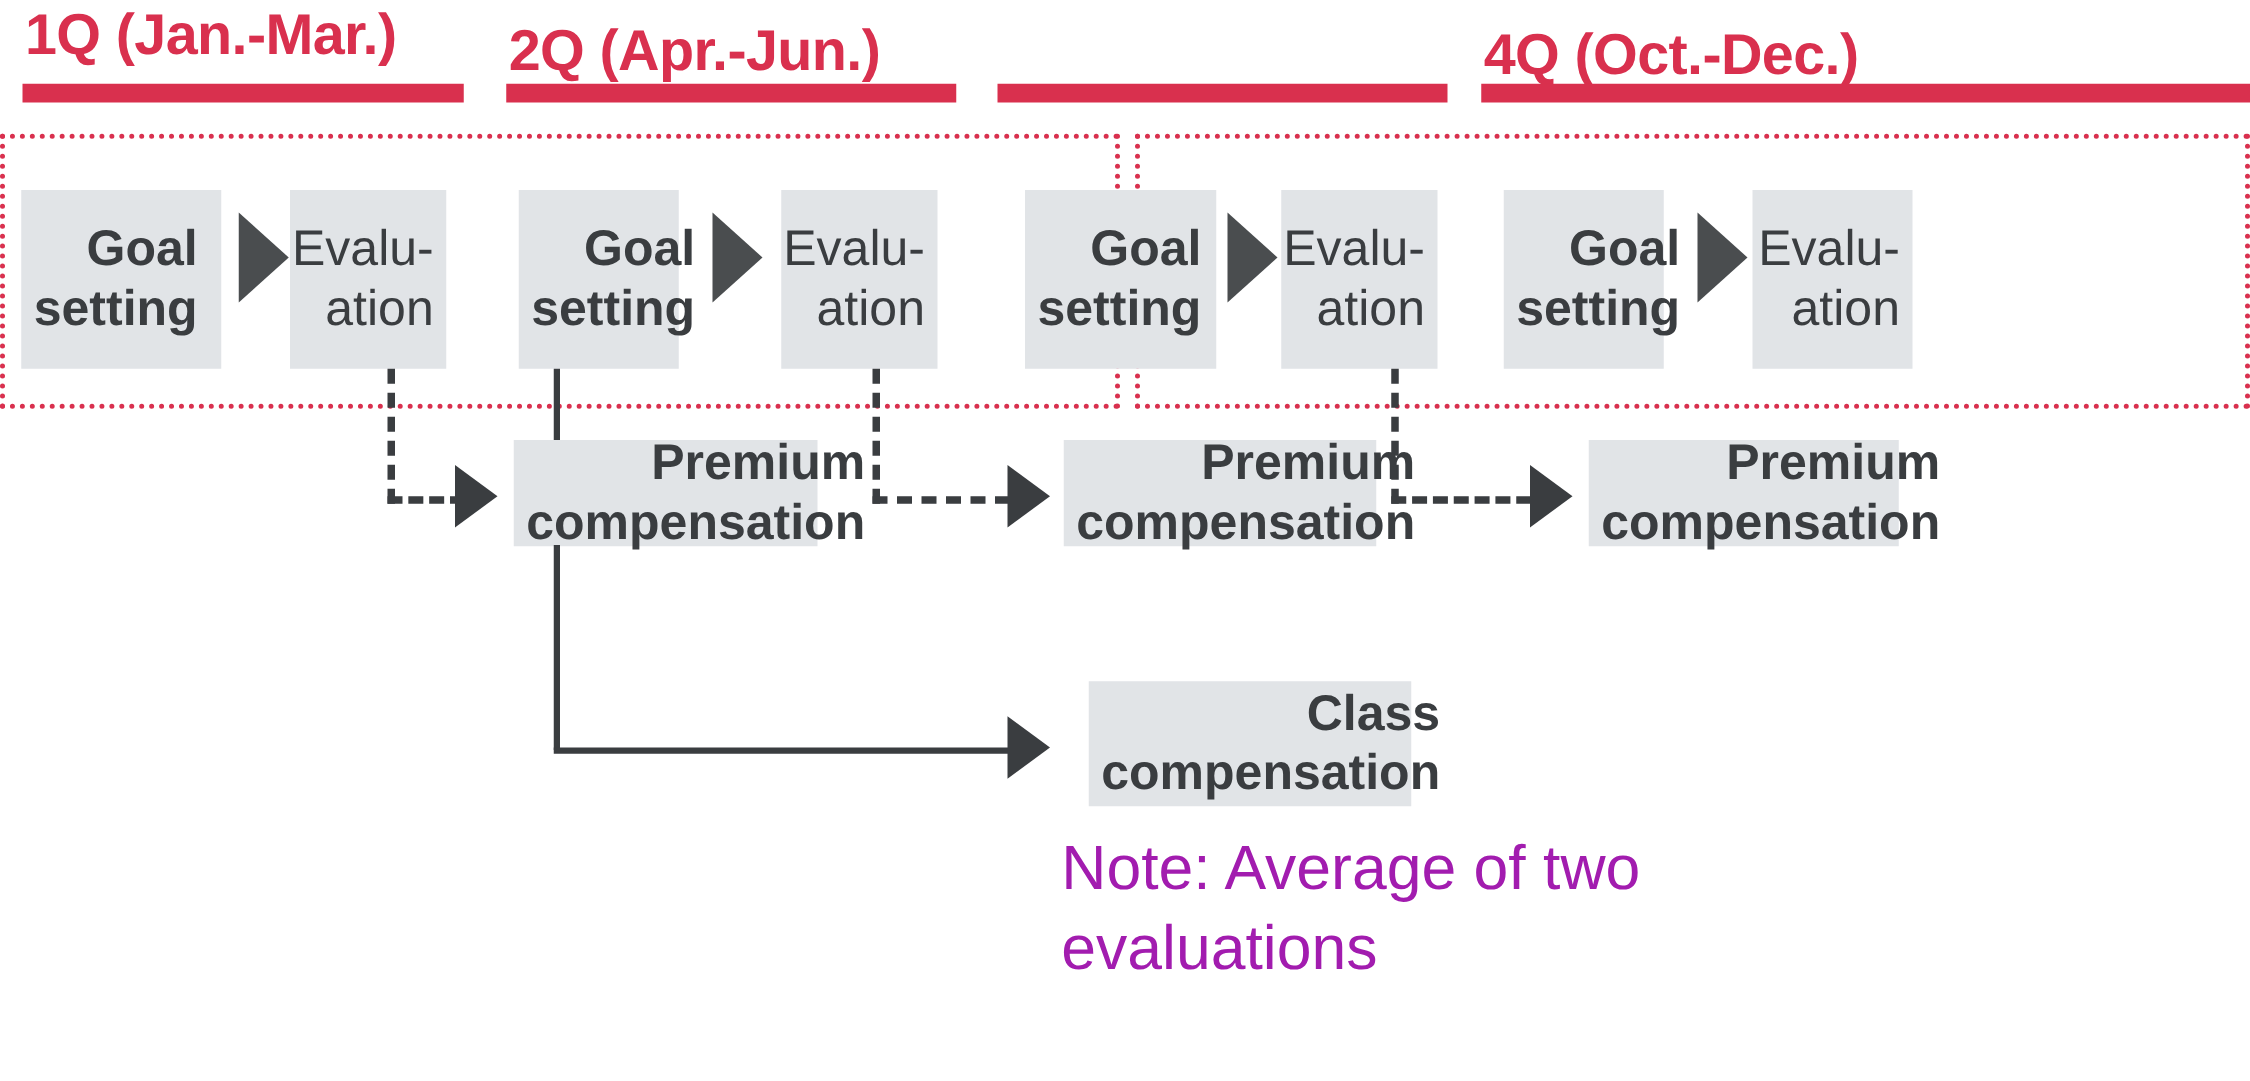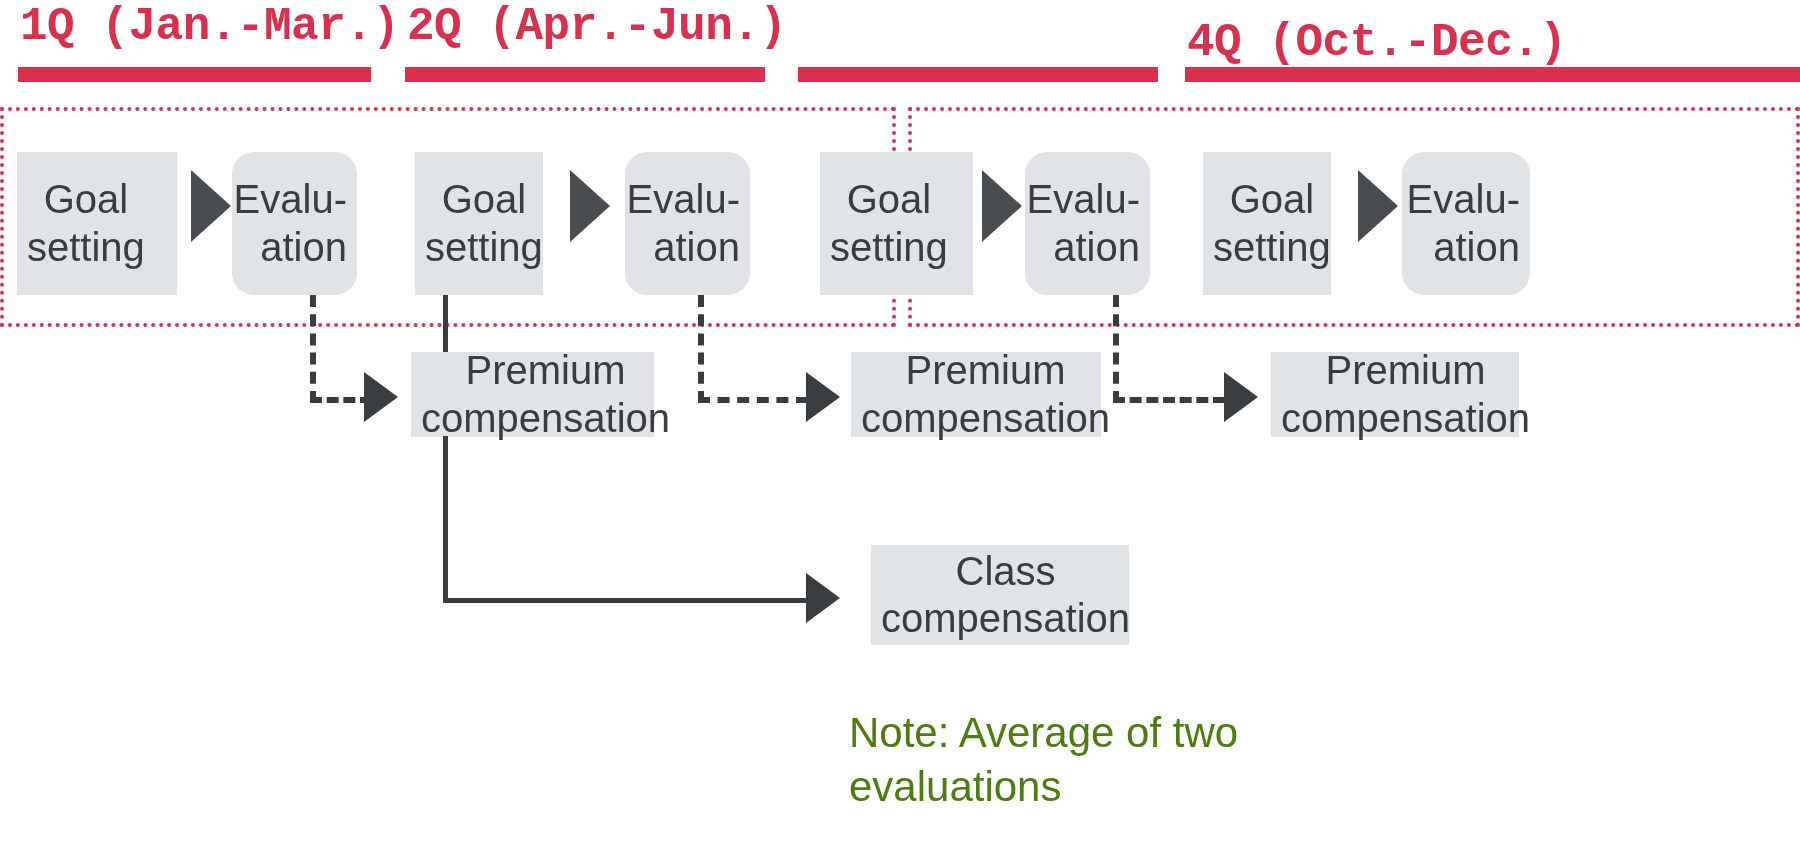--- a/index.html
+++ b/index.html
@@ -2,68 +2,68 @@
 <html><head>
 <meta charset="utf-8">
 <style>
   html,body{margin:0;padding:0;background:#ffffff;}
   body{width:1800px;height:865px;overflow:hidden;font-family:"Liberation Sans",sans-serif;}
   #stage{position:relative;width:1800px;height:865px;background:#fff;}
 
   .qhead{
     position:absolute;color:#d9304e;font-weight:bold;font-size:46px;
     letter-spacing:-0.5px;white-space:nowrap;line-height:1;
-    font-family:Liberation Mono, monospace;
+    font-family:Liberation Sans, sans-serif;
   }
   .qrule{position:absolute;background:#d9304e;height:15px;}
 
   .period-box{
     position:absolute;
     border:4px dotted #d9304e;
     box-sizing:border-box;
     background:transparent;
   }
 
   .gbox{
     position:absolute;background:#e1e4e7;box-sizing:border-box;
     color:#3a3d40;font-size:40px;line-height:1.18;
     font-family:"Liberation Sans",sans-serif;
     display:flex;flex-direction:column;justify-content:center;
     padding:6px 10px;white-space:pre-line;
   }
-  .gbox.left{align-items:flex-start;text-align:center;}
-  .gbox.right{align-items:flex-end;text-align:right;border-radius:22px;}
+  .gbox.left{align-items:flex-start;text-align:right;font-weight:bold;}
+  .gbox.right{align-items:flex-end;text-align:right;}
 
   .tri{position:absolute;width:0;height:0;border-style:solid;
        border-width:36px 0 36px 40px;
        border-color:transparent transparent transparent #4a4d4f;}
 
   .arrowhead{position:absolute;width:0;height:0;border-style:solid;
        border-width:25px 0 25px 34px;
        border-color:transparent transparent transparent #3a3d40;}
 
   .vdash{position:absolute;width:0;border-left:6px dashed #3a3d40;}
   .hdash{position:absolute;height:0;border-top:6px dashed #3a3d40;}
   .vsolid{position:absolute;width:0;border-left:5px solid #3a3d40;}
   .hsolid{position:absolute;height:0;border-top:5px solid #3a3d40;}
 
   .note{
-    position:absolute;color:#4d7c0f;font-size:42px;line-height:1.28;
-    font-family:"Liberation Sans",sans-serif;white-space:pre-line;margin-top:44px;
+    position:absolute;color:#a21caf;font-size:50px;line-height:1.28;
+    font-family:"Liberation Sans",sans-serif;white-space:pre-line;
   }
 </style>
 </head>
 <body>
 
 <div id="stage">
 
   <div class="qhead" style="left:20px;top:4px;">1Q (Jan.-Mar.)</div>
   <div class="qrule" style="left:18px;top:67px;width:353px;"></div>
 
-  <div class="qhead" style="left:407px;top:4px;">2Q (Apr.-Jun.)</div>
+  <div class="qhead" style="left:407px;top:17px;">2Q (Apr.-Jun.)</div>
   <div class="qrule" style="left:405px;top:67px;width:360px;"></div>
 
   <div class="qrule" style="left:798px;top:67px;width:360px;"></div>
 
   <div class="qhead" style="left:1187px;top:4px;margin-top:16px;">4Q (Oct.-Dec.)</div>
   <div class="qrule" style="left:1185px;top:67px;width:615px;"></div>
 
   <div class="period-box" style="left:0px;top:107px;width:896px;height:220px;"></div>
   <div class="period-box" style="left:908px;top:107px;width:892px;height:220px;"></div>
 

